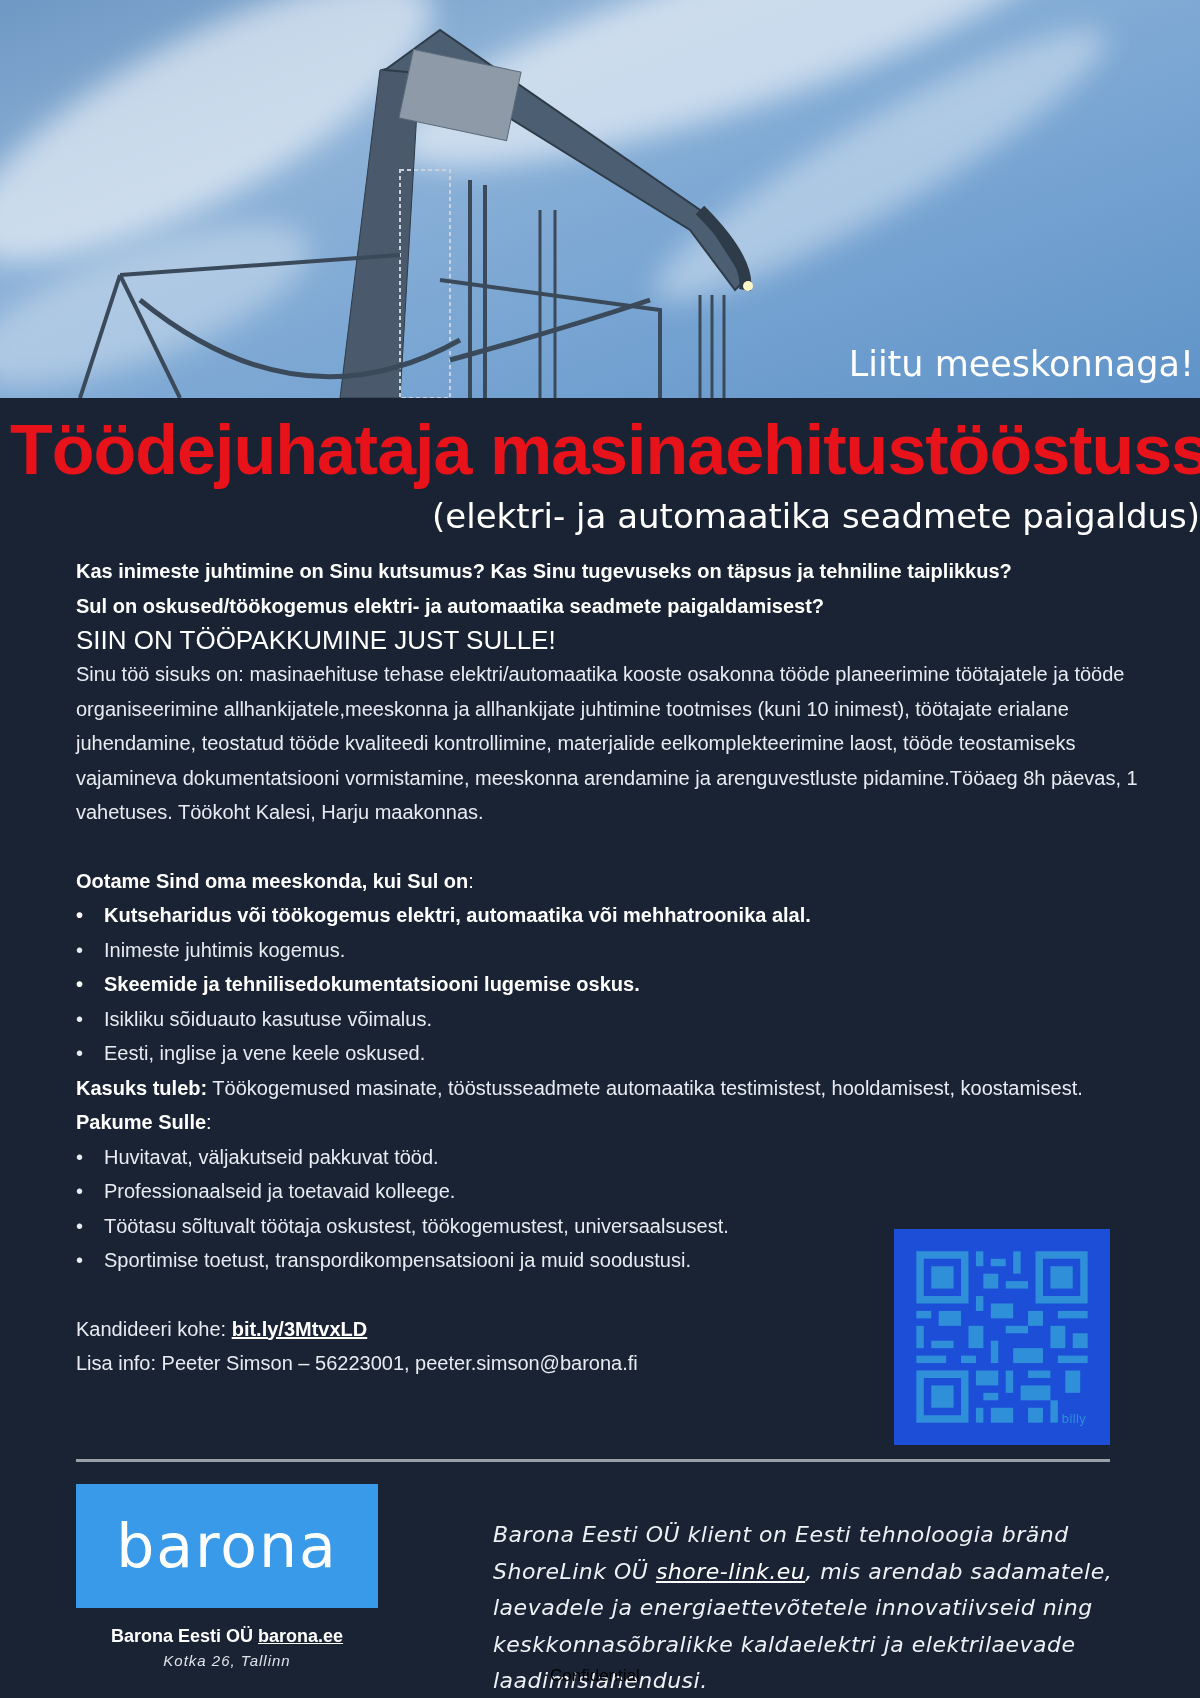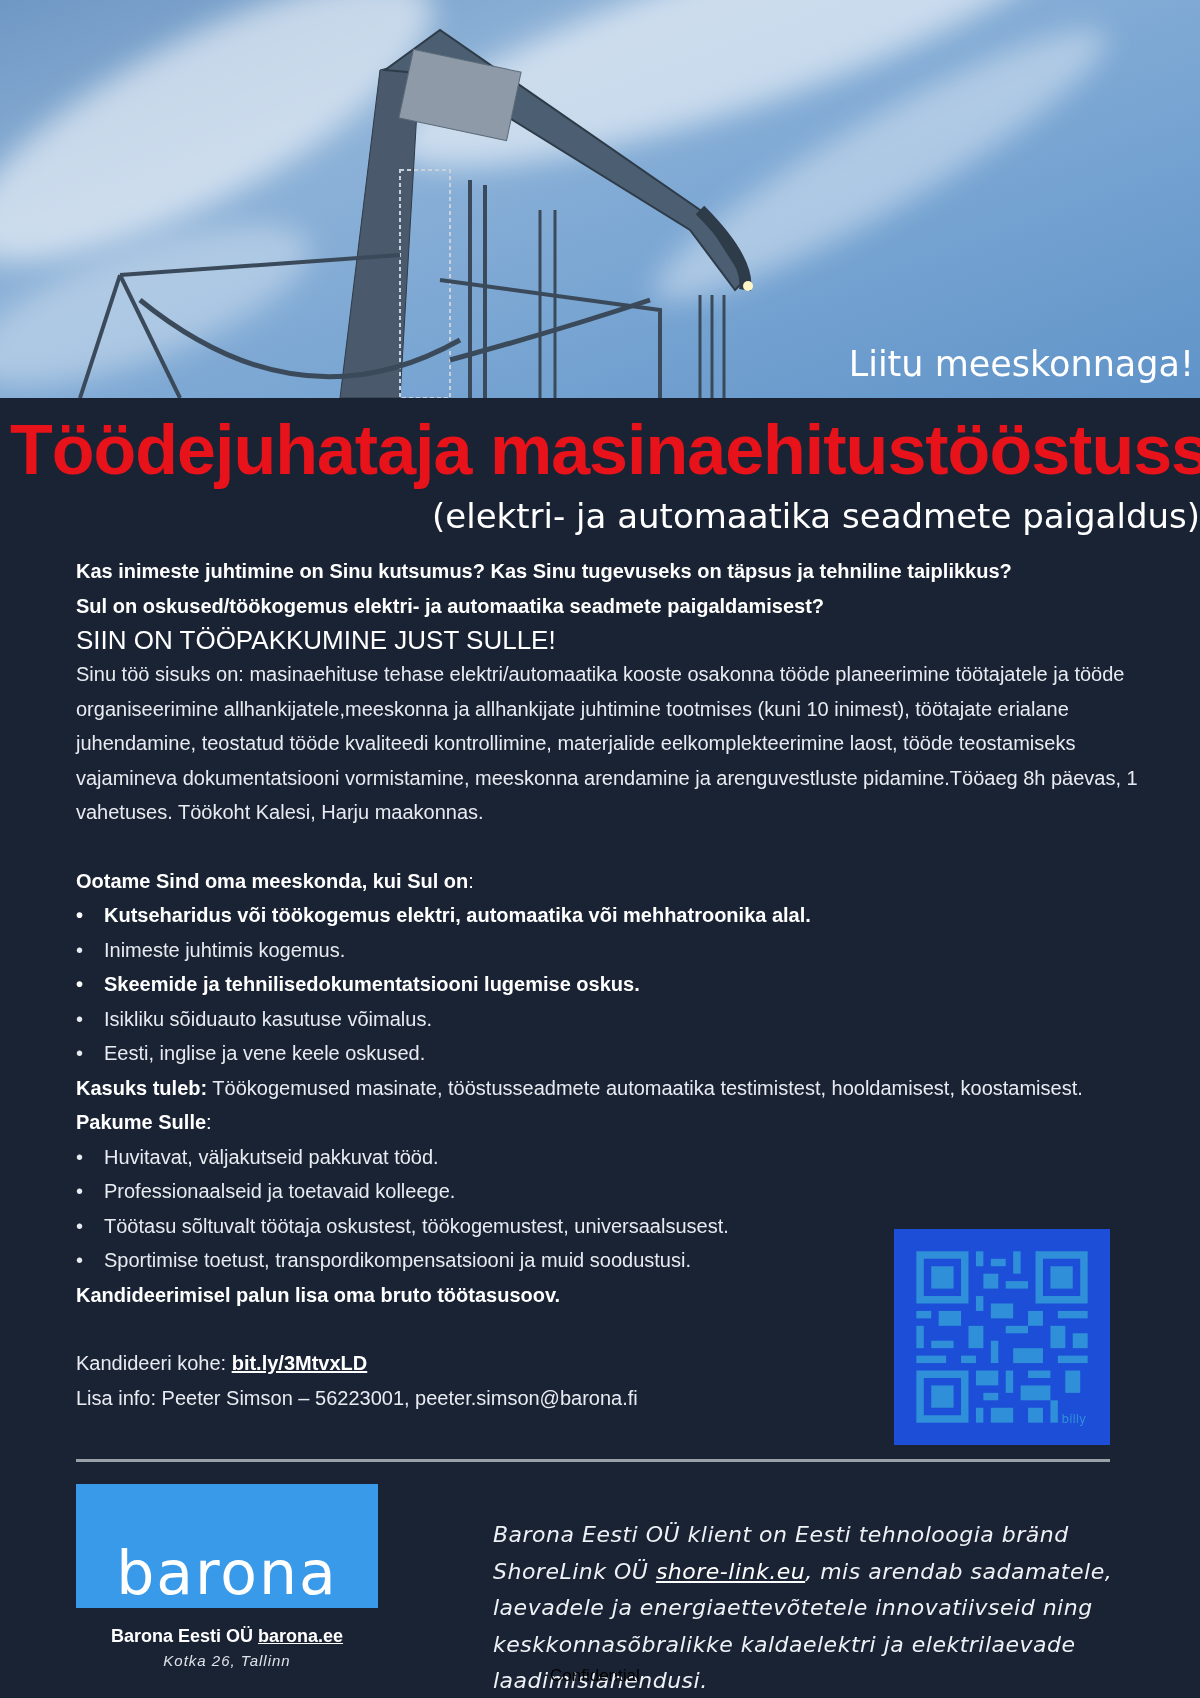--- a/index.html
+++ b/index.html
@@ -15,21 +15,21 @@
   .lead{font-size:20px;}
   .big{font-size:26px;line-height:34px;}
   .light{color:#e8ecf2;}
   ul{list-style:none;margin:0;padding:0;}
   li{position:relative;padding-left:28px;}
   li::before{content:"•";position:absolute;left:0;}
   a{color:#fff;text-decoration:underline;}
   .gap{height:34px;}
   .qr{position:absolute;left:894px;top:1229px;width:216px;height:216px;background:#1d4ed8;}
   .divider{position:absolute;left:76px;top:1459px;width:1034px;height:3px;background:#9aa0a8;}
-  .logo{position:absolute;left:76px;top:1484px;width:302px;height:124px;background:#3a9aea;display:flex;align-items:flex-end;justify-content:center;}
+  .logo{position:absolute;left:76px;top:1484px;width:302px;height:124px;background:#3a9aea;display:flex;align-items:center;justify-content:center;}
   .logo span{font-family:"DejaVu Sans",sans-serif;font-size:60px;color:#fff;letter-spacing:2px;}
   .company{position:absolute;left:76px;top:1626px;width:302px;text-align:center;font-size:18px;font-weight:bold;}
   .address{position:absolute;left:76px;top:1652px;width:302px;text-align:center;font-size:15px;font-style:italic;color:#dfe3ea;letter-spacing:1px;}
   .client{position:absolute;left:493px;top:1474px;width:620px;font-size:22px;line-height:36.5px;font-style:italic;font-family:"DejaVu Sans",sans-serif;color:#eef1f5;letter-spacing:0.5px;margin-top:43px;}
   .conf{position:absolute;left:550px;top:1666px;font-size:17px;color:#000;}
 </style>
 </head>
 <body>
 
 <div class="hero">
@@ -81,21 +81,20 @@
     <li class="light">Eesti, inglise ja vene keele oskused.</li>
   </ul>
   <div><span class="b">Kasuks tuleb:</span><span class="light"> Töökogemused masinate, tööstusseadmete automaatika testimistest, hooldamisest, koostamisest.</span></div>
   <div><span class="b">Pakume Sulle</span><span>:</span></div>
   <ul>
     <li class="light">Huvitavat, väljakutseid pakkuvat tööd.</li>
     <li class="light">Professionaalseid ja toetavaid kolleege.</li>
     <li class="light">Töötasu sõltuvalt töötaja oskustest, töökogemustest, universaalsusest.</li>
     <li class="light">Sportimise toetust, transpordikompensatsiooni ja muid soodustusi.</li>
   </ul>
-  <div class="b">Kandideerimisel palun lisa oma bruto töötasusoov.</div>
   <div class="gap"></div>
   <div><span class="light">Kandideeri kohe: </span><a class="b">bit.ly/3MtvxLD</a></div>
   <div class="light">Lisa info: Peeter Simson – 56223001, peeter.simson@barona.fi</div>
 </div>
 
 <div class="qr">
   <svg width="216" height="216" viewBox="0 0 29 29">
     <g fill="#2f8fd8">
       <path d="M3 3h7v7H3zM4 4v5h5V4z" fill-rule="evenodd"></path>
         <rect x="5" y="5" width="3" height="3"></rect>

